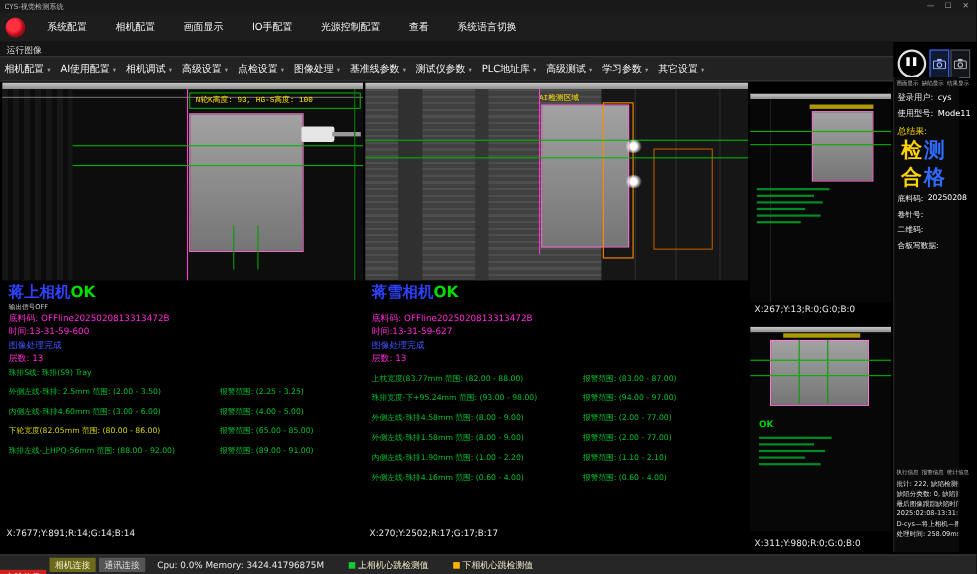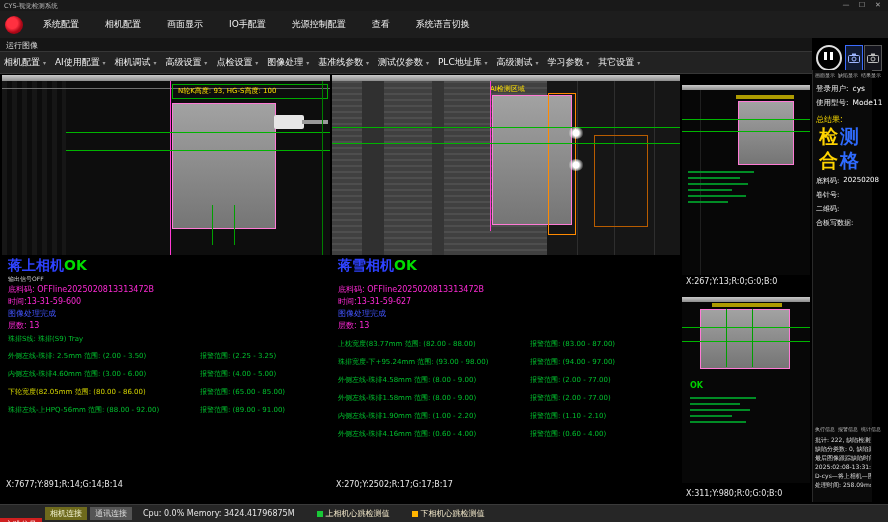--- a/index.html
+++ b/index.html
@@ -23,21 +23,21 @@
   .tool-item .arr{font-size:6px;color:#9a9a9a;}
   
   .pause-btn{left:816px;top:45px;width:22px;height:22px;border:2px solid #e0e0e0;border-radius:50%;
     background:#000;}
   .pause-btn i{position:absolute;top:5px;width:3px;height:8px;background:#fff;}
   .sq-btn{top:45px;width:16px;height:24px;border:1px solid #555;background:#14141c;display:flex;
     align-items:center;justify-content:center;}
   .sq-btn.active{border-color:#3c6cff;background:#101a33;}
   
   .panel{background:#000;}
-  .img-area{position:absolute;left:0;top:0;right:0;height:180px;background:#0d0d0d;overflow:hidden;}
+  .img-area{position:absolute;left:0;top:0;right:0;height:180px;background:#0d0d0d;overflow:hidden;font-family:Liberation Mono, monospace;}
   .strip{position:absolute;left:0;top:0;right:0;height:6px;background:linear-gradient(#c9c9c9,#8d8d8d);}
   .coords{position:absolute;left:4px;font-size:8px;color:#e8e8e8;}
   .cam-title{position:absolute;left:6px;top:2px;font-size:14px;font-weight:bold;color:#2e42ff;}
   .cam-ok{color:#00dc00;}
   .ln{position:absolute;left:6px;white-space:nowrap;}
   .mag{color:#ff2ad6;font-size:8px;}
   .blu{color:#4355ff;font-size:8px;}
   .grn{color:#00c22e;font-size:7px;}
   .mrow{position:absolute;left:6px;right:2px;display:flex;align-items:center;}
   .mleft{width:192px;color:#00c22e;font-size:7px;white-space:nowrap;}

